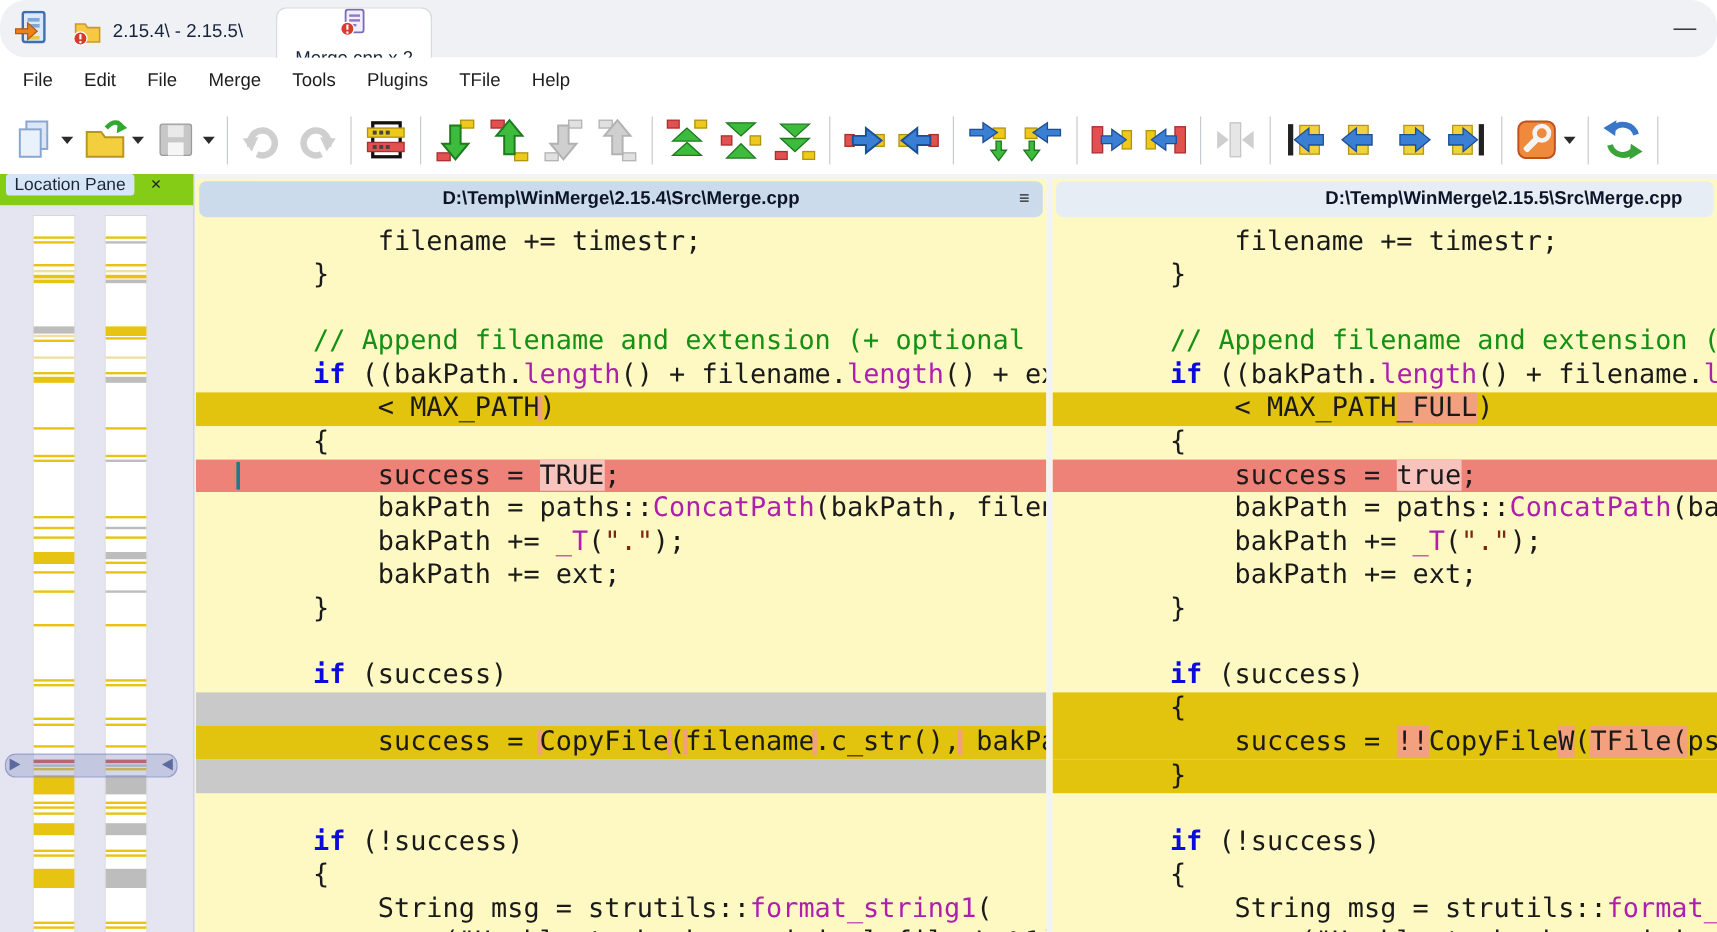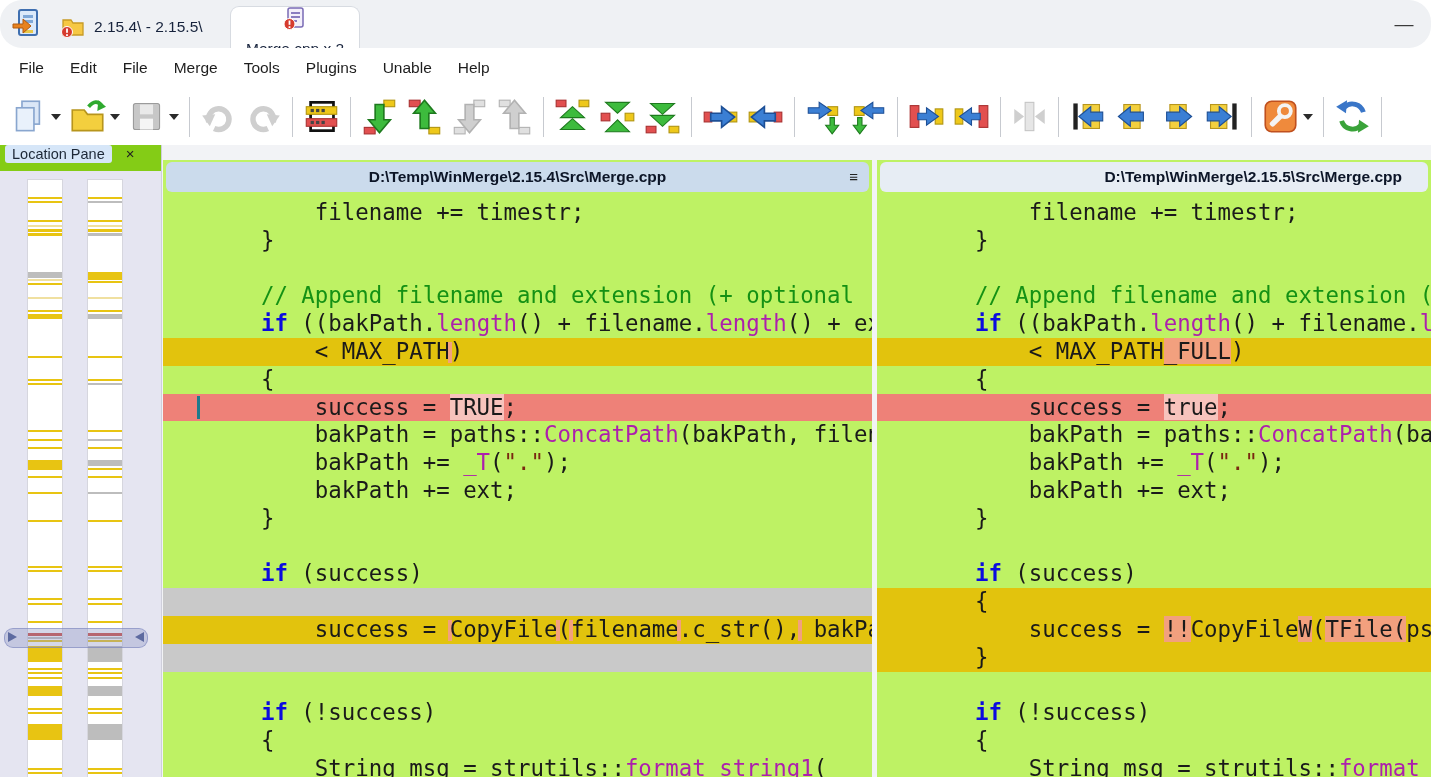--- a/index.html
+++ b/index.html
@@ -42,21 +42,21 @@
        border:1px solid #d6d6de;}
   .loc-col.l{left:27px;} .loc-col.r{left:87px;}
   .stripe{position:absolute;left:0;right:0;}
   .loc-view{position:absolute;left:4px;width:142px;top:483px;height:18px;border-radius:9px;
        background:rgba(143,150,198,.38);border:1px solid rgba(115,125,185,.55);}
   .loc-view .vt{position:absolute;top:3px;width:0;height:0;
        border-top:5px solid transparent;border-bottom:5px solid transparent;}
   .loc-view .vt.left{left:3px;border-left:9px solid #5d6aa0;}
   .loc-view .vt.right{right:3px;border-right:9px solid #5d6aa0;}
   
-  .pane{position:absolute;top:15px;bottom:0;background:#bef264;overflow:hidden;}
+  .pane{position:absolute;top:4px;bottom:0;background:#fef9c3;overflow:hidden;}
   .pane.left{left:163px;width:709px;}
   .pane.right{left:877px;right:0;}
   .pane-header{position:absolute;top:2px;left:3px;right:3px;height:30px;border-radius:6px;
        display:flex;align-items:center;justify-content:center;font-weight:bold;
        font-size:15.5px;color:#0c1527;}
   .pane.left  .pane-header{background:#cbdbec;}
   .pane.right .pane-header{background:#e7edf4;justify-content:flex-end;padding-right:26px;}
   .hdr-menu{position:absolute;right:11px;top:0;height:30px;line-height:30px;
        font-weight:normal;font-size:15px;color:#222;}
   .code{position:absolute;top:39px;left:0;right:0;bottom:0;overflow:hidden;
@@ -115,21 +115,21 @@
     <div class="minimize">—</div>
   </div>
 
   <div class="menubar" id="menubar">
       <div class="menu-item">File</div>
       <div class="menu-item">Edit</div>
       <div class="menu-item">File</div>
       <div class="menu-item">Merge</div>
       <div class="menu-item">Tools</div>
       <div class="menu-item">Plugins</div>
-      <div class="menu-item">Unable</div>
+      <div class="menu-item">TFile</div>
       <div class="menu-item">Help</div>
     </div>
 
   <div class="toolbar" id="toolbar">
       <button class="tb">
         <svg viewBox="0 0 34 34">
           <rect x="11" y="3" width="16" height="21" fill="#dbe7f7" stroke="#89a6cf" stroke-width="1.5"></rect>
           <rect x="6" y="9" width="16" height="21" fill="#e9f1fb" stroke="#89a6cf" stroke-width="1.5"></rect>
         </svg>
         <span class="dd"></span>

